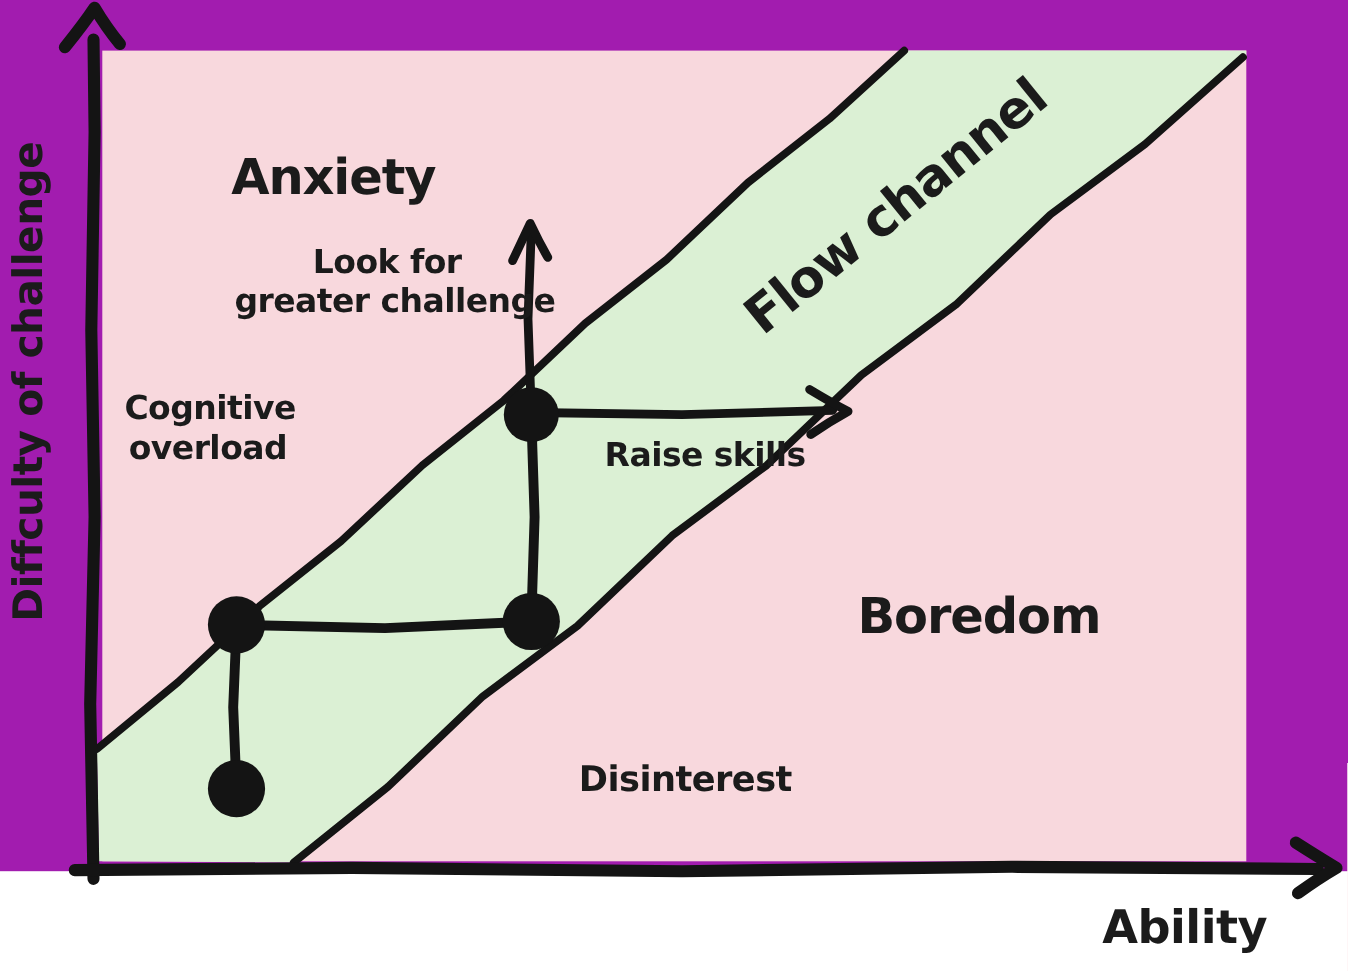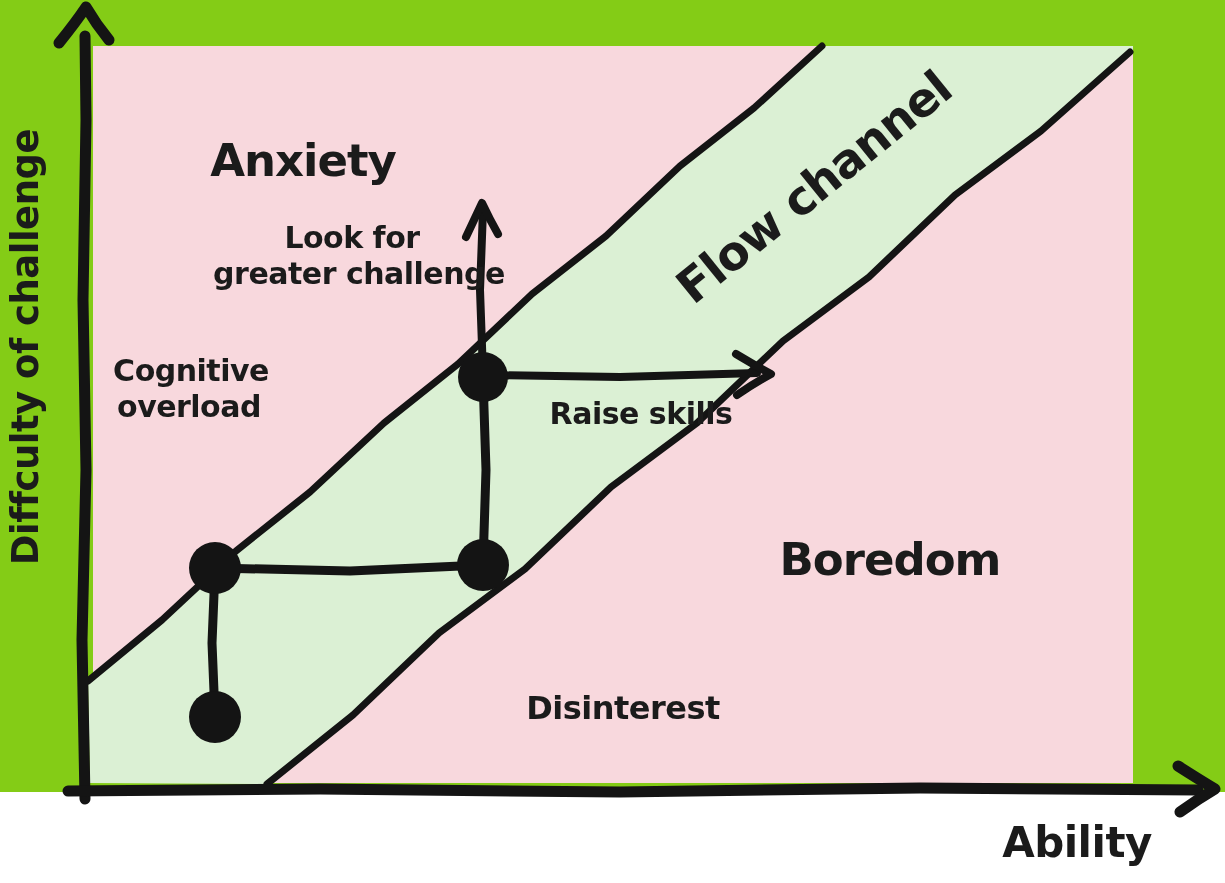--- a/index.html
+++ b/index.html
@@ -7,21 +7,21 @@
     padding: 0;
     background: #ffffff;
     width: 1225px;
     height: 883px;
     overflow: hidden;
   }
   .stage {
     position: relative;
     width: 1225px;
     height: 792px;
-    background: #84cc16;
+    background: #a21caf;
   }
   svg text {
     font-family: "DejaVu Sans", "Liberation Sans", sans-serif;
     fill: #1b1b1b;
     user-select: none;
   }
   .lbl-big   { font-size: 45px; font-weight: bold; letter-spacing: -1px; }
   .lbl-flow  { font-size: 47px; font-weight: bold; letter-spacing: -1px; }
   .lbl-med   { font-size: 30px; font-weight: bold; letter-spacing: -0.5px; }
   .lbl-axis  { font-size: 37px; font-weight: bold; letter-spacing: -0.5px; }

